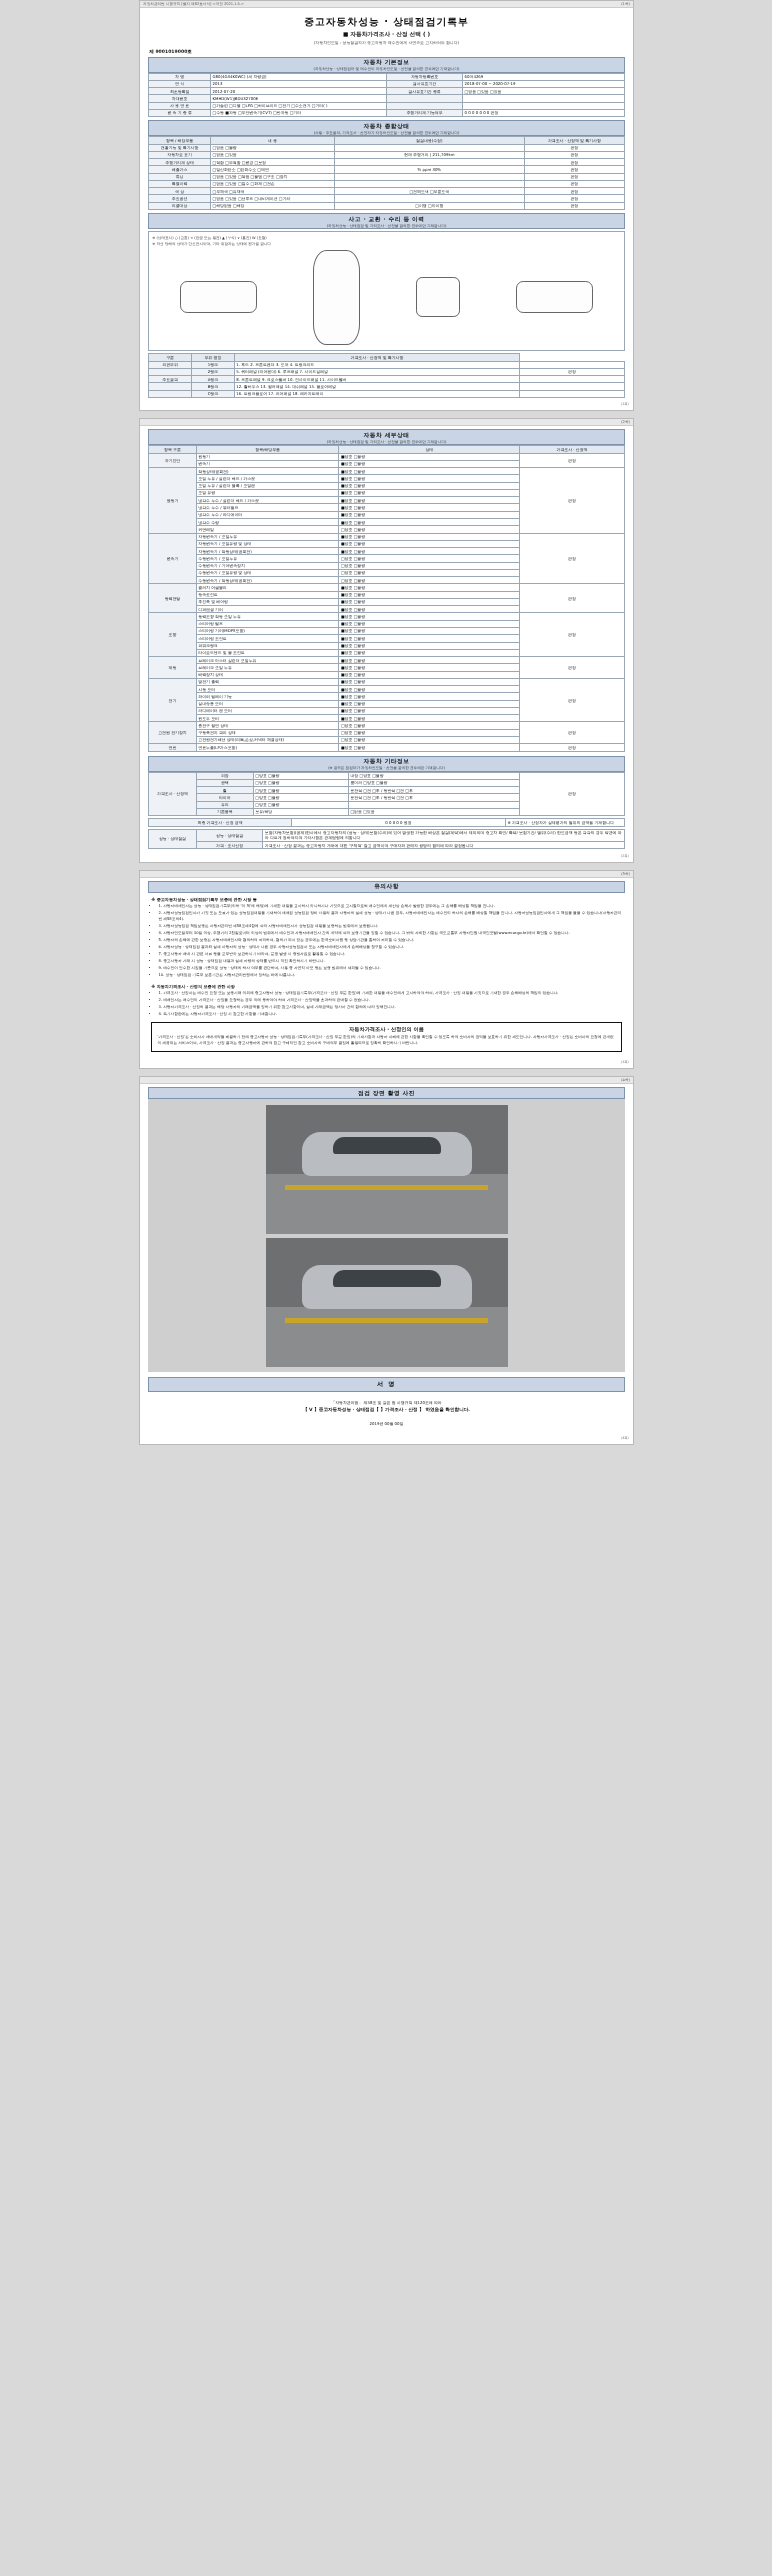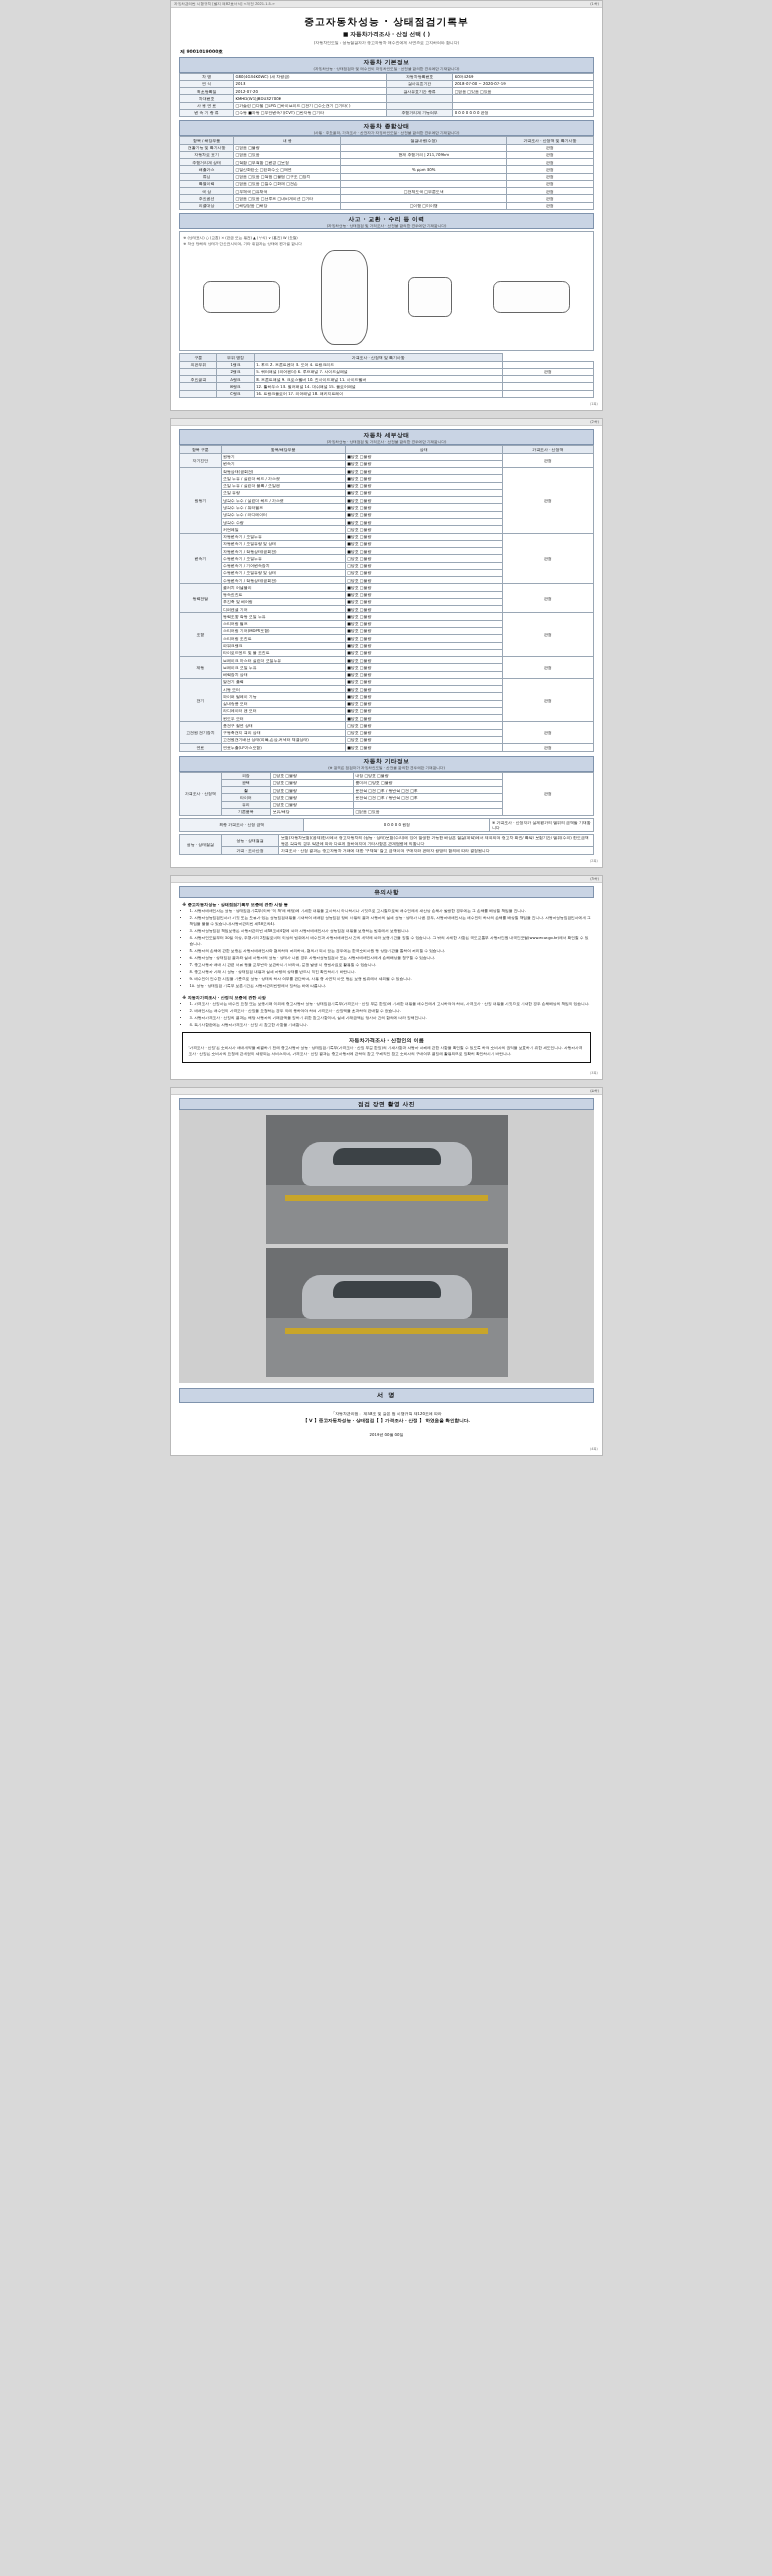--- a/index.html
+++ b/index.html
@@ -5,21 +5,21 @@
   * { box-sizing: border-box; }
   html, body { margin:0; padding:0; }
   body {
     width: 773px;
     background: #d9d9d9;
     font-family: "DejaVu Sans", "Liberation Sans", sans-serif;
     font-size: 5.2px;
     color: #111;
   }
   .page {
-    width: 433px;
+    width: 495px;
     margin: 0 auto 7.2px auto;
     background: #fff;
     border: 0.5px solid #b9b9b9;
     padding: 0 0 4.1px 0;
     position: relative;
   }
   .page-top-bar {
     background: #e8e8e8;
     border-bottom: 0.5px solid #ccc;
     font-size: 3.6px;

